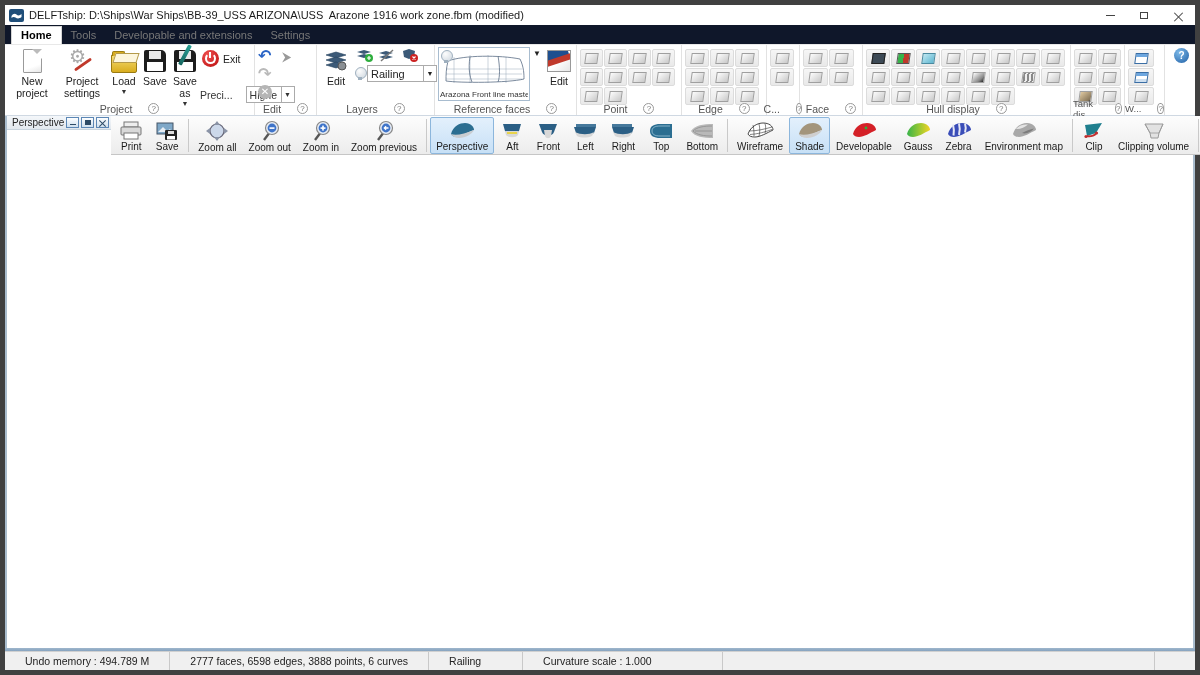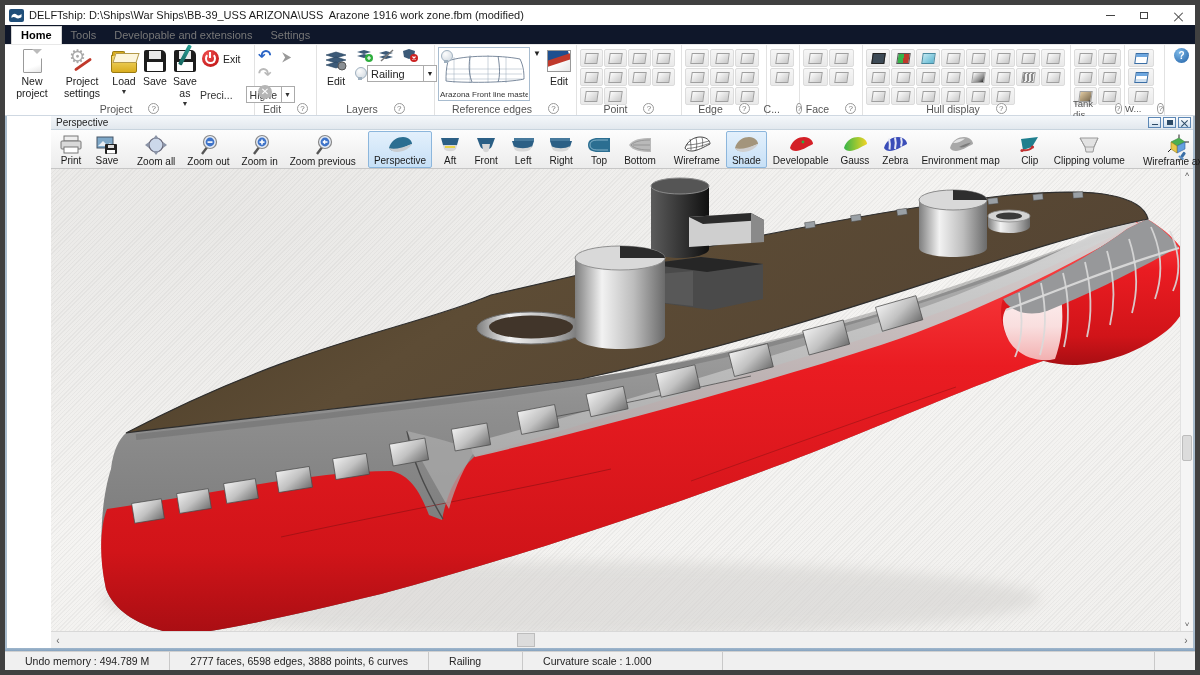--- a/index.html
+++ b/index.html
@@ -94,21 +94,21 @@
   .g-hull .mi:nth-child(2)::before { background:linear-gradient(90deg,#37b34a 50%,#c0392b 50%); border-color:#555; }
   .g-hull .mi:nth-child(3)::before { background:linear-gradient(135deg,#bfe8f2,#5fb6d0); border-color:#4a8aa0; }
   .g-hull .mi:nth-child(13)::before { background:linear-gradient(135deg,#fff,#888 70%,#222); }
   .g-hull .mi:nth-child(15)::before { background:repeating-linear-gradient(90deg,#888 0 2px,#eee 2px 4px); }
   .g-tank .mi:nth-child(5)::before { background:linear-gradient(135deg,#e0c9a0,#7a6a50); }
   .g-win .mi:nth-child(1)::before { background:linear-gradient(#6da7e0 35%,#fff 35%); border-color:#3a6ea5; }
   .g-win .mi:nth-child(2)::before { background:linear-gradient(#6da7e0 35%,#fff 35%,#fff 65%,#cfe0f0 65%); border-color:#3a6ea5; }
   .ribbon-help { position:absolute; right:6px; top:3px; width:15px; height:15px; border-radius:50%; background:radial-gradient(circle at 35% 30%,#7db9e8,#1f5fa5); color:#fff; font-size:10px; font-weight:bold; text-align:center; line-height:15px; }
 
   
-  .viewport { flex:1; display:flex; flex-direction:column; border-left:2px solid #a9bccd; border-right:2px solid #a9bccd; position:relative; min-height:0;padding-left:44px; }
+  .viewport { flex:1; display:flex; flex-direction:row; border-left:2px solid #a9bccd; border-right:2px solid #a9bccd; position:relative; min-height:0; }
   .vp-titlebar { height:14px; background:linear-gradient(#f4f7fa,#e2e8ee); border-bottom:1px solid #c8d4de; display:flex; align-items:center; padding:0 2px 0 5px; font-size:10px; color:#222; flex:0 0 auto; }
   .vp-title { flex:1; }
   .vpbtn { width:13px; height:11px; border:1px solid #5c87b5; background:linear-gradient(#fdfeff,#cfe0ef); margin-left:2px; display:flex; align-items:center; justify-content:center; }
   .vpg-min { width:6px; height:1px; background:#2c4a66; margin-top:4px; }
   .vpg-max { width:6px; height:5px; background:#2c4a66; }
   .vpg-close { position:relative; width:7px; height:7px; }
   .vpg-close::before,.vpg-close::after { content:""; position:absolute; left:3px; top:0; width:1px; height:9px; background:#2c4a66; }
   .vpg-close::before { transform:rotate(45deg); } .vpg-close::after { transform:rotate(-45deg); }
 
   .vp-toolbar { height:39px; background:linear-gradient(#fdfdfd,#ececec); border-bottom:1px solid #c6c6c6; display:flex; align-items:stretch; padding:1px 2px 0; flex:0 0 auto; position:relative; }
@@ -323,21 +323,21 @@
         </div>
         <span class="ref-drop">▼</span>
         <div class="bigbtn">
           <span class="icon">
               <span class="ic-editimg"></span>
             </span>
           <span>Edit</span>
         </div>
       </div>
       <div class="rgroup-footer">
-          <span>Reference edges</span>
+          <span>Reference faces</span>
           <span class="helpdot">?</span>
         </div>
     </div>
 
     <div class="rgroup" style="width:105px">
       <div class="igrid g-point">
           <span class="mi"></span>
           <span class="mi"></span>
           <span class="mi"></span>
           <span class="mi"></span>

